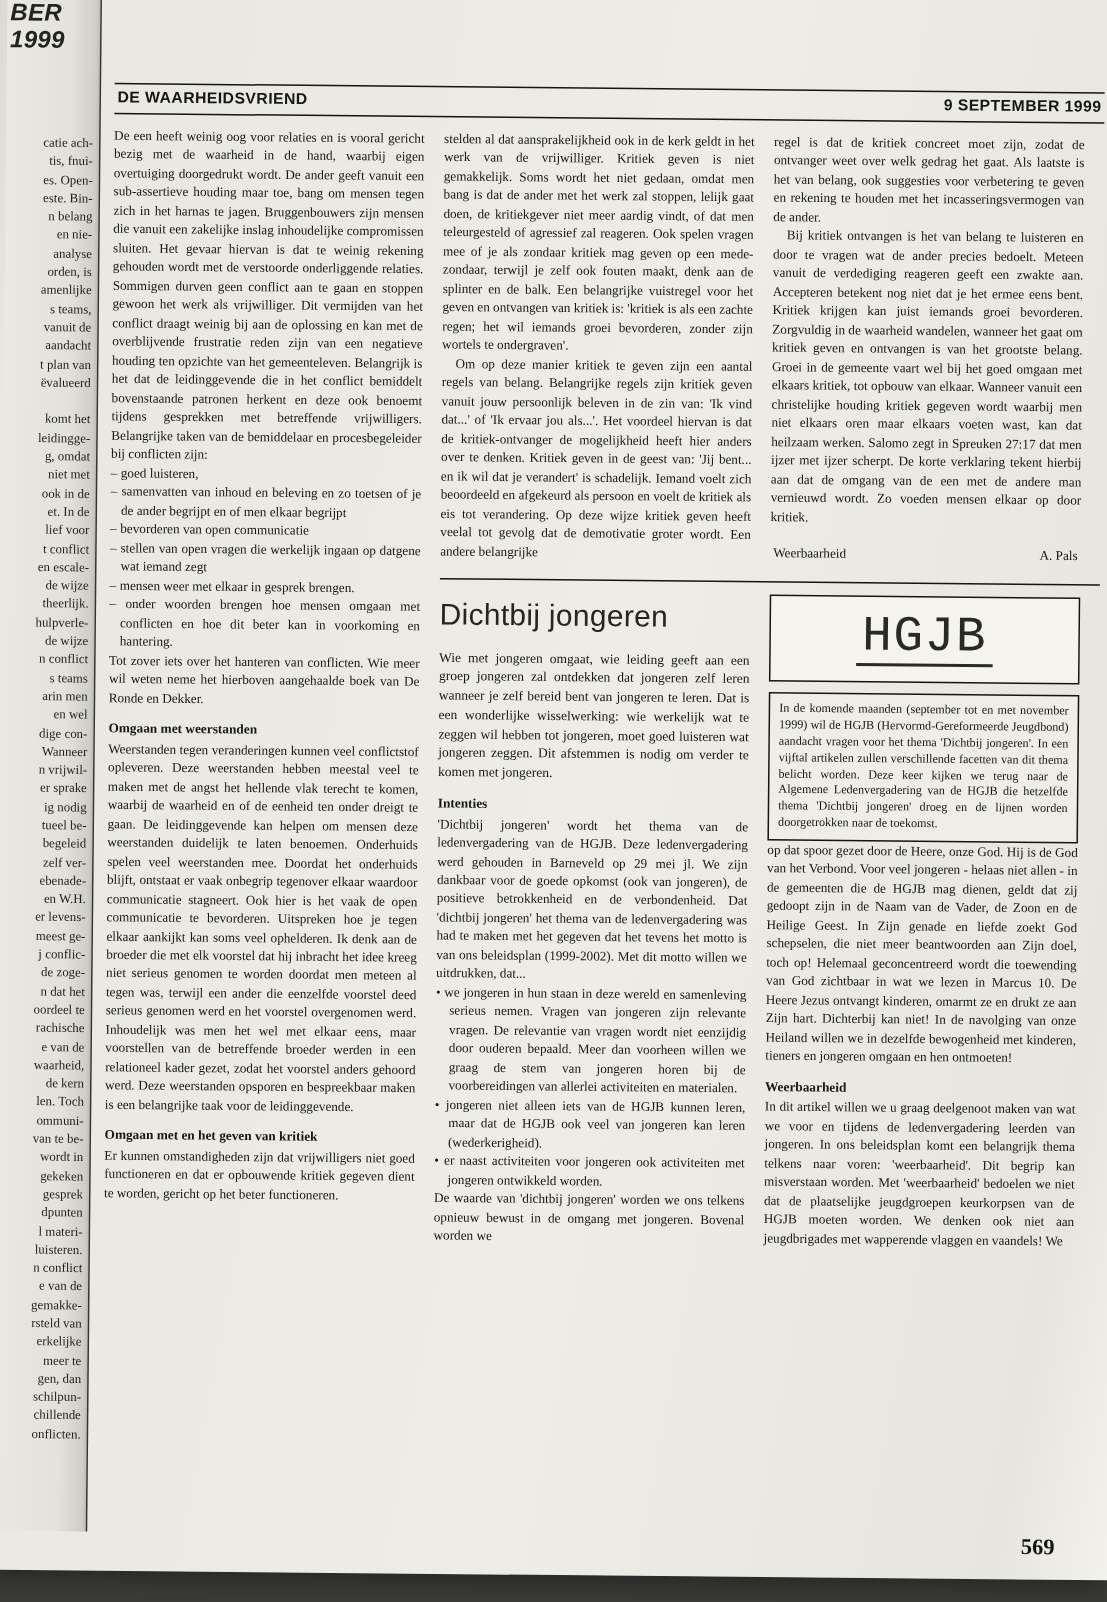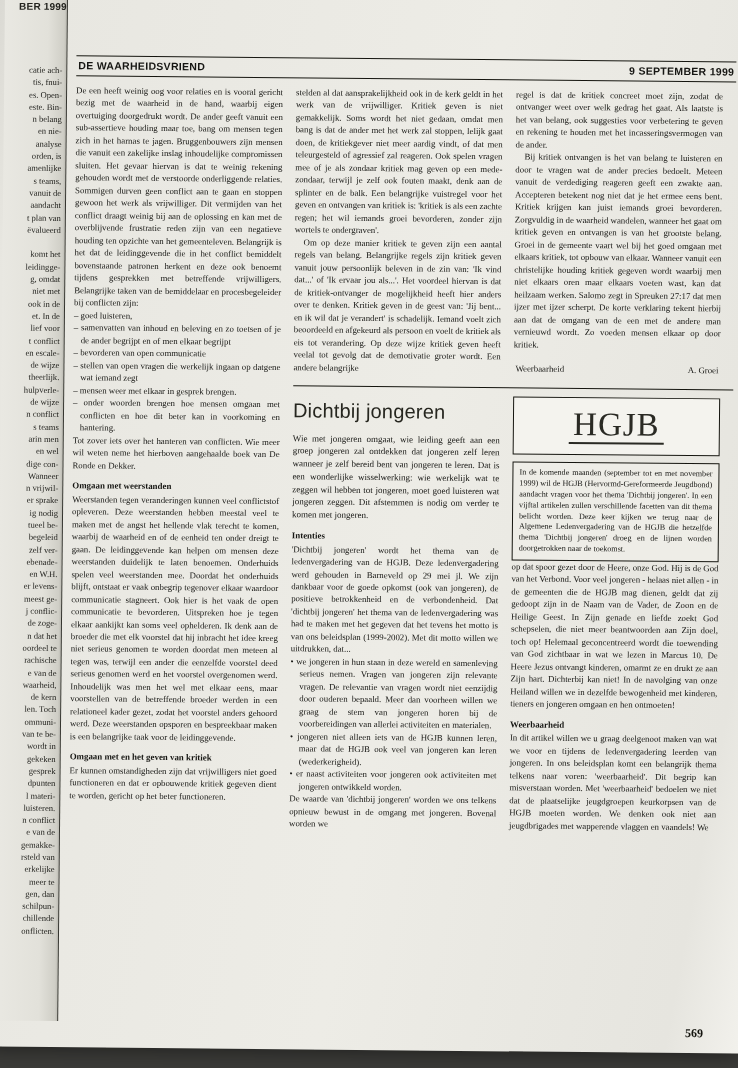--- a/index.html
+++ b/index.html
@@ -16,22 +16,22 @@
   }
   .page-inner{position:absolute;left:8px;top:14px;right:12px;bottom:8px;}
   
   .strip{
     position:absolute;left:0;top:0;bottom:18px;width:62px;
     border-right:1px solid #35352f;
     background:linear-gradient(90deg,#e9e8e2 0%,#e2e1da 70%,#cfceC6 96%,#bdbcb4 100%);
     color:#23231f;
   }
   .strip-head{
-    font-family:"Liberation Sans", sans-serif;font-weight:bold;font-size:10px;
-    text-align:right;padding:2px 0 0 2px;letter-spacing:.2px;
+    font-family:"Liberation Sans", sans-serif;font-weight:bold;font-size:16px;
+    text-align:left;padding:2px 0 0 2px;letter-spacing:.2px;font-style:italic;
   }
   .strip-frag{
     margin-top:52px;font-size:8.6px;line-height:12.3px;white-space:pre-line;
     text-align:right;padding-right:4px;color:#1e1e1a;
   }
   
   .main{position:absolute;left:72px;top:0;right:0;bottom:0;color:#161613;}
   .header{
     margin-top:56px;display:flex;justify-content:space-between;align-items:baseline;
     border-top:1px solid #15150f;border-bottom:1.6px solid #15150f;
@@ -55,32 +55,32 @@
     color:#26261f;margin:4px 0 7px 0;letter-spacing:.2px;text-align:left;
   }
   .a-intro{font-size:9px;}
   .bullet-item{padding-left:9px;text-indent:-9px;margin:0;}
   .bullet-item::before{content:"\2022\00a0";}
   .logo-box{
     border:1px solid #15150f;background:#f4f3ee;height:56px;
     display:flex;align-items:center;justify-content:center;margin-top:2px;
   }
   .logo-text{
-    font-family:Liberation Serif, serif;font-size:33px;color:#2a2a24;
+    font-family:Liberation Mono, monospace;font-size:33px;color:#2a2a24;
     letter-spacing:1px;font-weight:normal;
     border-bottom:2px solid #2a2a24;line-height:1.0;padding:0 4px 1px 4px;
   }
   .info-box{
     border:1px solid #15150f;margin-top:7px;padding:5px 6px;
     font-size:8.1px;line-height:1.34;text-align:justify;background:#eeede7;
   }
   .after-box{margin-top:9px;}
   .pageno{
     position:absolute;right:24px;bottom:4px;
-    font-size:12px;font-weight:bold;color:#15150f;
+    font-size:15px;font-weight:bold;color:#15150f;
   }
 </style>
 </head>
 <body>
 
 <div class="page">
   <div class="page-inner">
 
     <div class="strip">
       <div class="strip-head">BER 1999</div>
@@ -186,21 +186,21 @@
           <div class="top-row">
             <div class="tcol">
               <p>stelden al dat aansprakelijkheid ook in de kerk geldt in het werk van de vrijwilliger. Kritiek geven is niet gemakkelijk. Soms wordt het niet gedaan, omdat men bang is dat de ander met het werk zal stoppen, lelijk gaat doen, de kritiekgever niet meer aardig vindt, of dat men teleurgesteld of agressief zal reageren. Ook spelen vragen mee of je als zondaar kritiek mag geven op een mede-zondaar, terwijl je zelf ook fouten maakt, denk aan de splinter en de balk. Een belangrijke vuistregel voor het geven en ontvangen van kritiek is: 'kritiek is als een zachte regen; het wil iemands groei bevorderen, zonder zijn wortels te ondergraven'.</p>
               <p>Om op deze manier kritiek te geven zijn een aantal regels van belang. Belangrijke regels zijn kritiek geven vanuit jouw persoonlijk beleven in de zin van: 'Ik vind dat...' of 'Ik ervaar jou als...'. Het voordeel hiervan is dat de kritiek-ontvanger de mogelijkheid heeft hier anders over te denken. Kritiek geven in de geest van: 'Jij bent... en ik wil dat je verandert' is schadelijk. Iemand voelt zich beoordeeld en afgekeurd als persoon en voelt de kritiek als eis tot verandering. Op deze wijze kritiek geven heeft veelal tot gevolg dat de demotivatie groter wordt. Een andere belangrijke</p>
             </div>
             <div class="tcol">
               <p>regel is dat de kritiek concreet moet zijn, zodat de ontvanger weet over welk gedrag het gaat. Als laatste is het van belang, ook suggesties voor verbetering te geven en rekening te houden met het incasseringsvermogen van de ander.</p>
               <p>Bij kritiek ontvangen is het van belang te luisteren en door te vragen wat de ander precies bedoelt. Meteen vanuit de verdediging reageren geeft een zwakte aan. Accepteren betekent nog niet dat je het ermee eens bent. Kritiek krijgen kan juist iemands groei bevorderen. Zorgvuldig in de waarheid wandelen, wanneer het gaat om kritiek geven en ontvangen is van het grootste belang. Groei in de gemeente vaart wel bij het goed omgaan met elkaars kritiek, tot opbouw van elkaar. Wanneer vanuit een christelijke houding kritiek gegeven wordt waarbij men niet elkaars oren maar elkaars voeten wast, kan dat heilzaam werken. Salomo zegt in Spreuken 27:17 dat men ijzer met ijzer scherpt. De korte verklaring tekent hierbij aan dat de omgang van de een met de andere man vernieuwd wordt. Zo voeden mensen elkaar op door kritiek.</p>
               <div class="sig-row">
                 <span>Weerbaarheid</span>
-                <span>A. Groei</span>
+                <span>A. Pals</span>
               </div>
             </div>
           </div>
 
           <hr class="sect-rule">
 
           <div class="article-row">
 
             <div class="tcol">
               <div class="a-title">Dichtbij jongeren</div>

